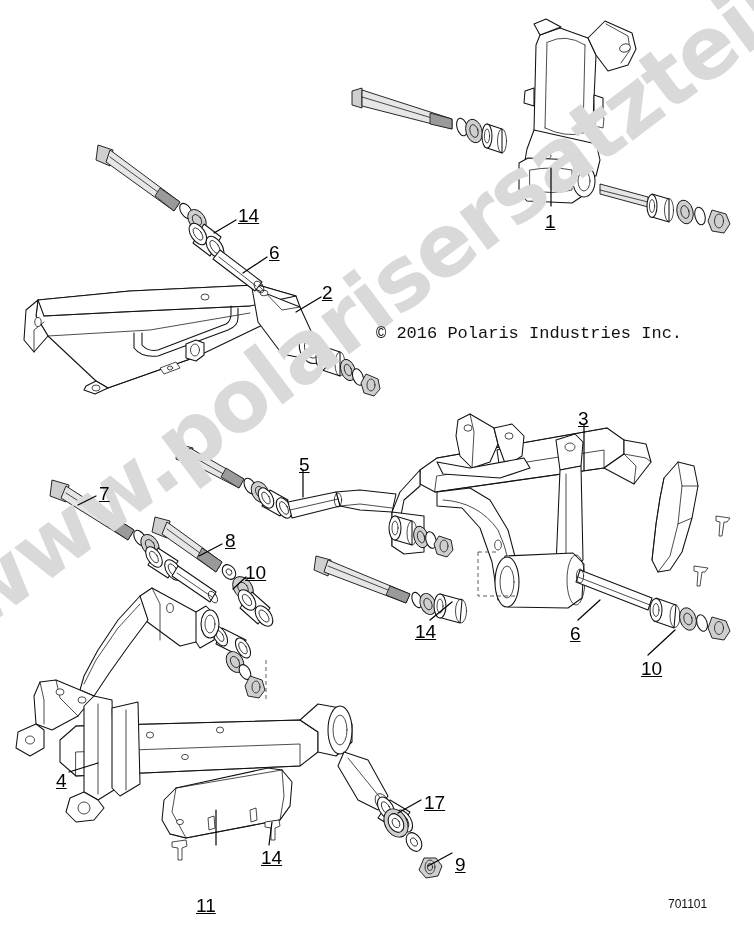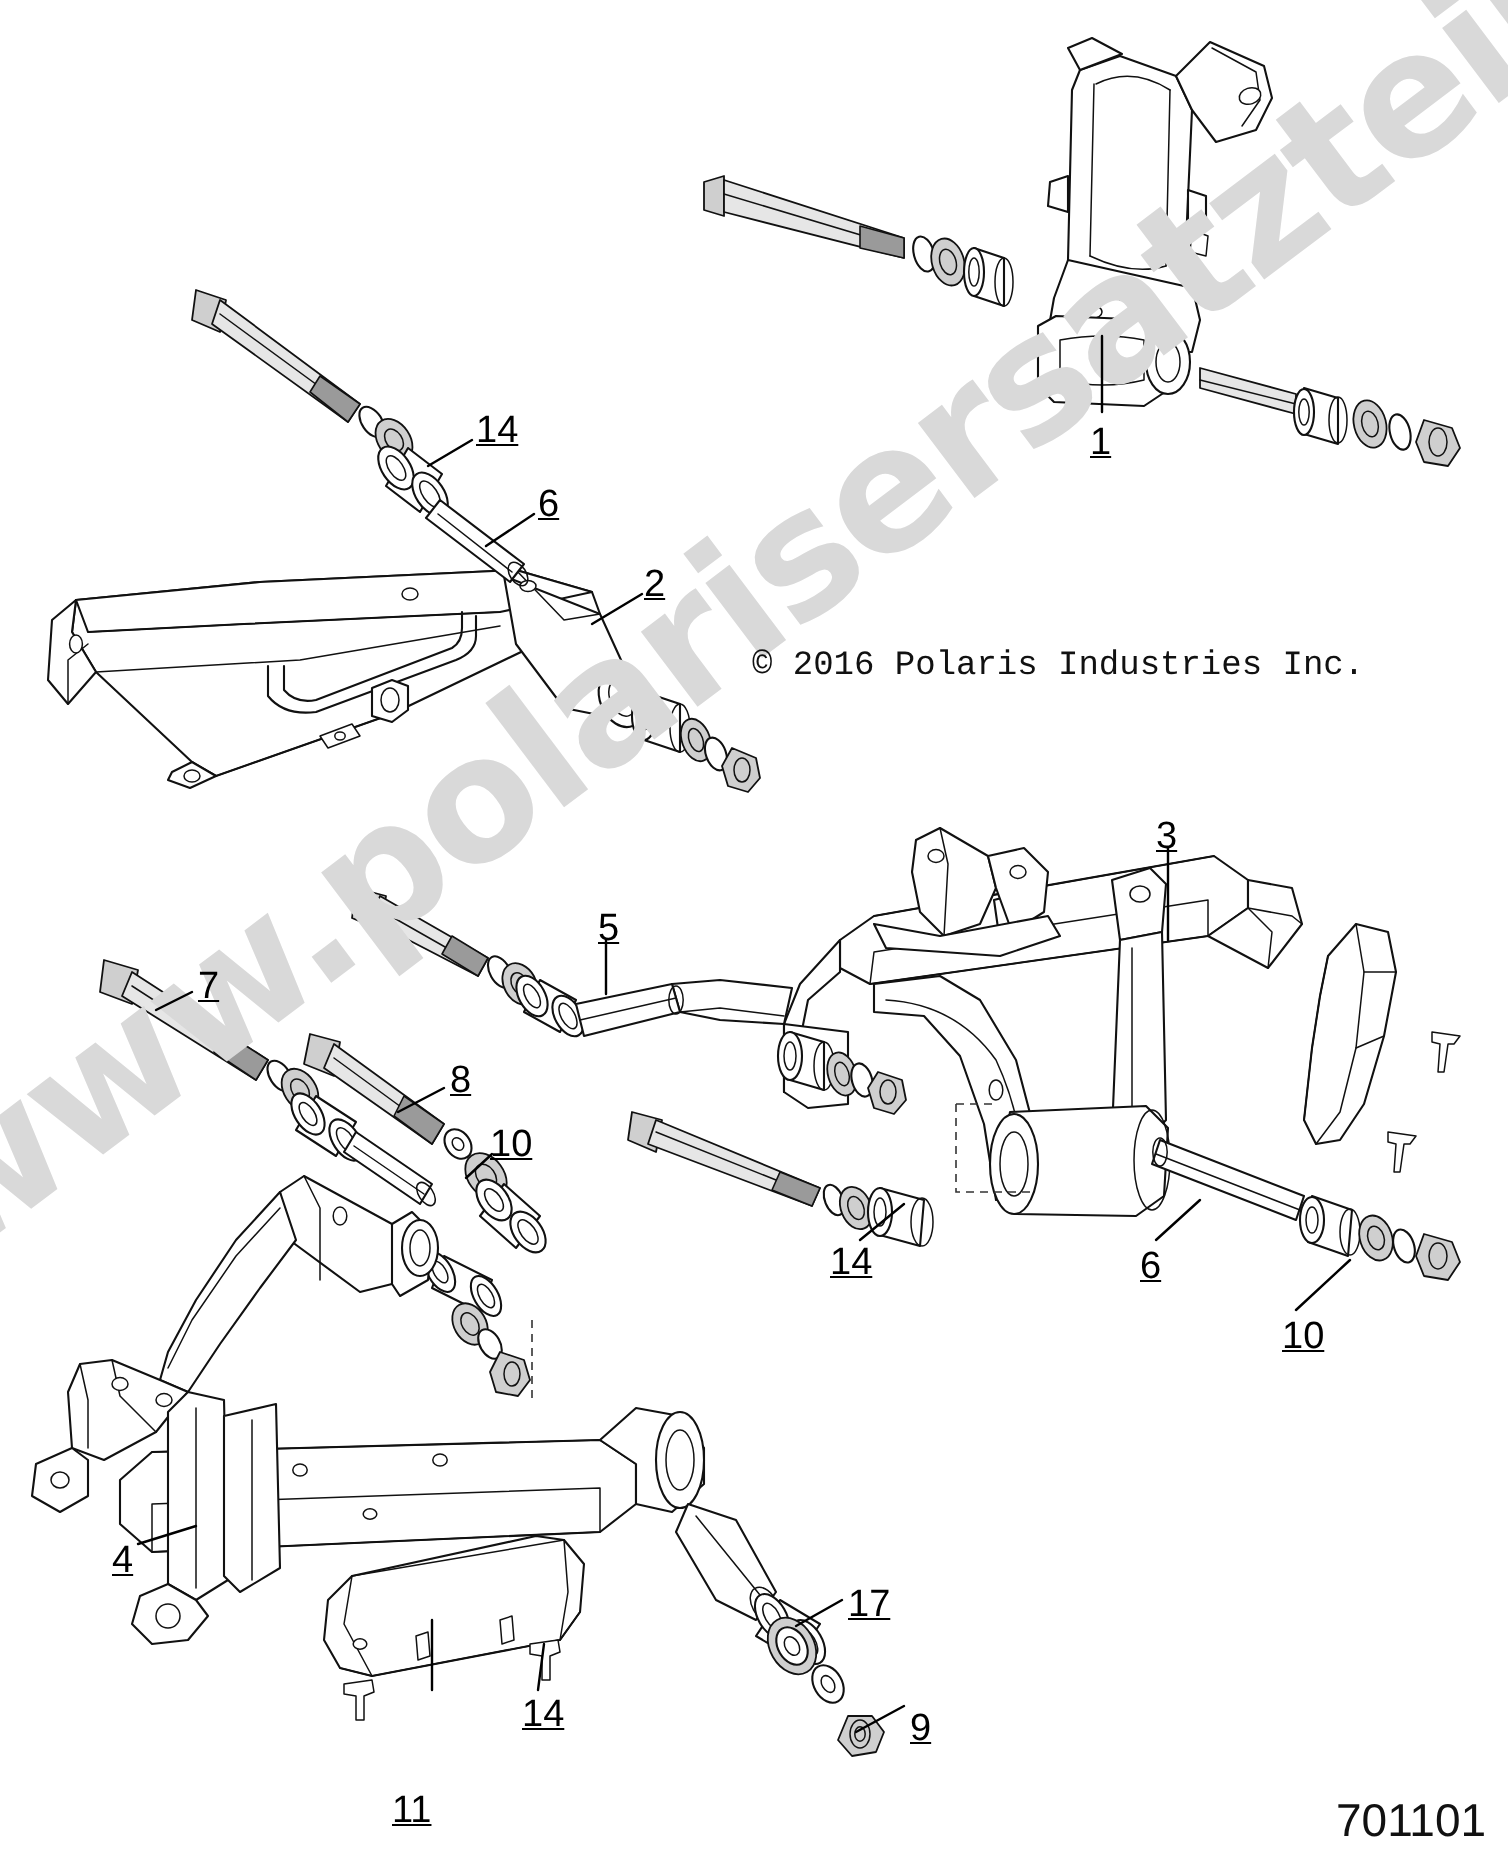--- a/index.html
+++ b/index.html
@@ -49,21 +49,21 @@
   #copyright{
     position:absolute;z-index:10;
     left:376px;top:324px;
     font-family:Liberation Mono, monospace;
     font-size:17px;color:#111;white-space:nowrap;
   }
   #partnumber{
     position:absolute;z-index:10;
     left:668px;top:897px;
     font-family:"Liberation Sans",sans-serif;
-    font-size:23px;color:#111;white-space:nowrap;text-align:right;
+    font-size:12px;color:#111;white-space:nowrap;text-align:right;
   }
 </style>
 </head>
 <body>
 
 <div id="page">
 
   <div id="watermark">
     <div class="wm-text">www.polarisersatzteile.de</div>
   </div>

